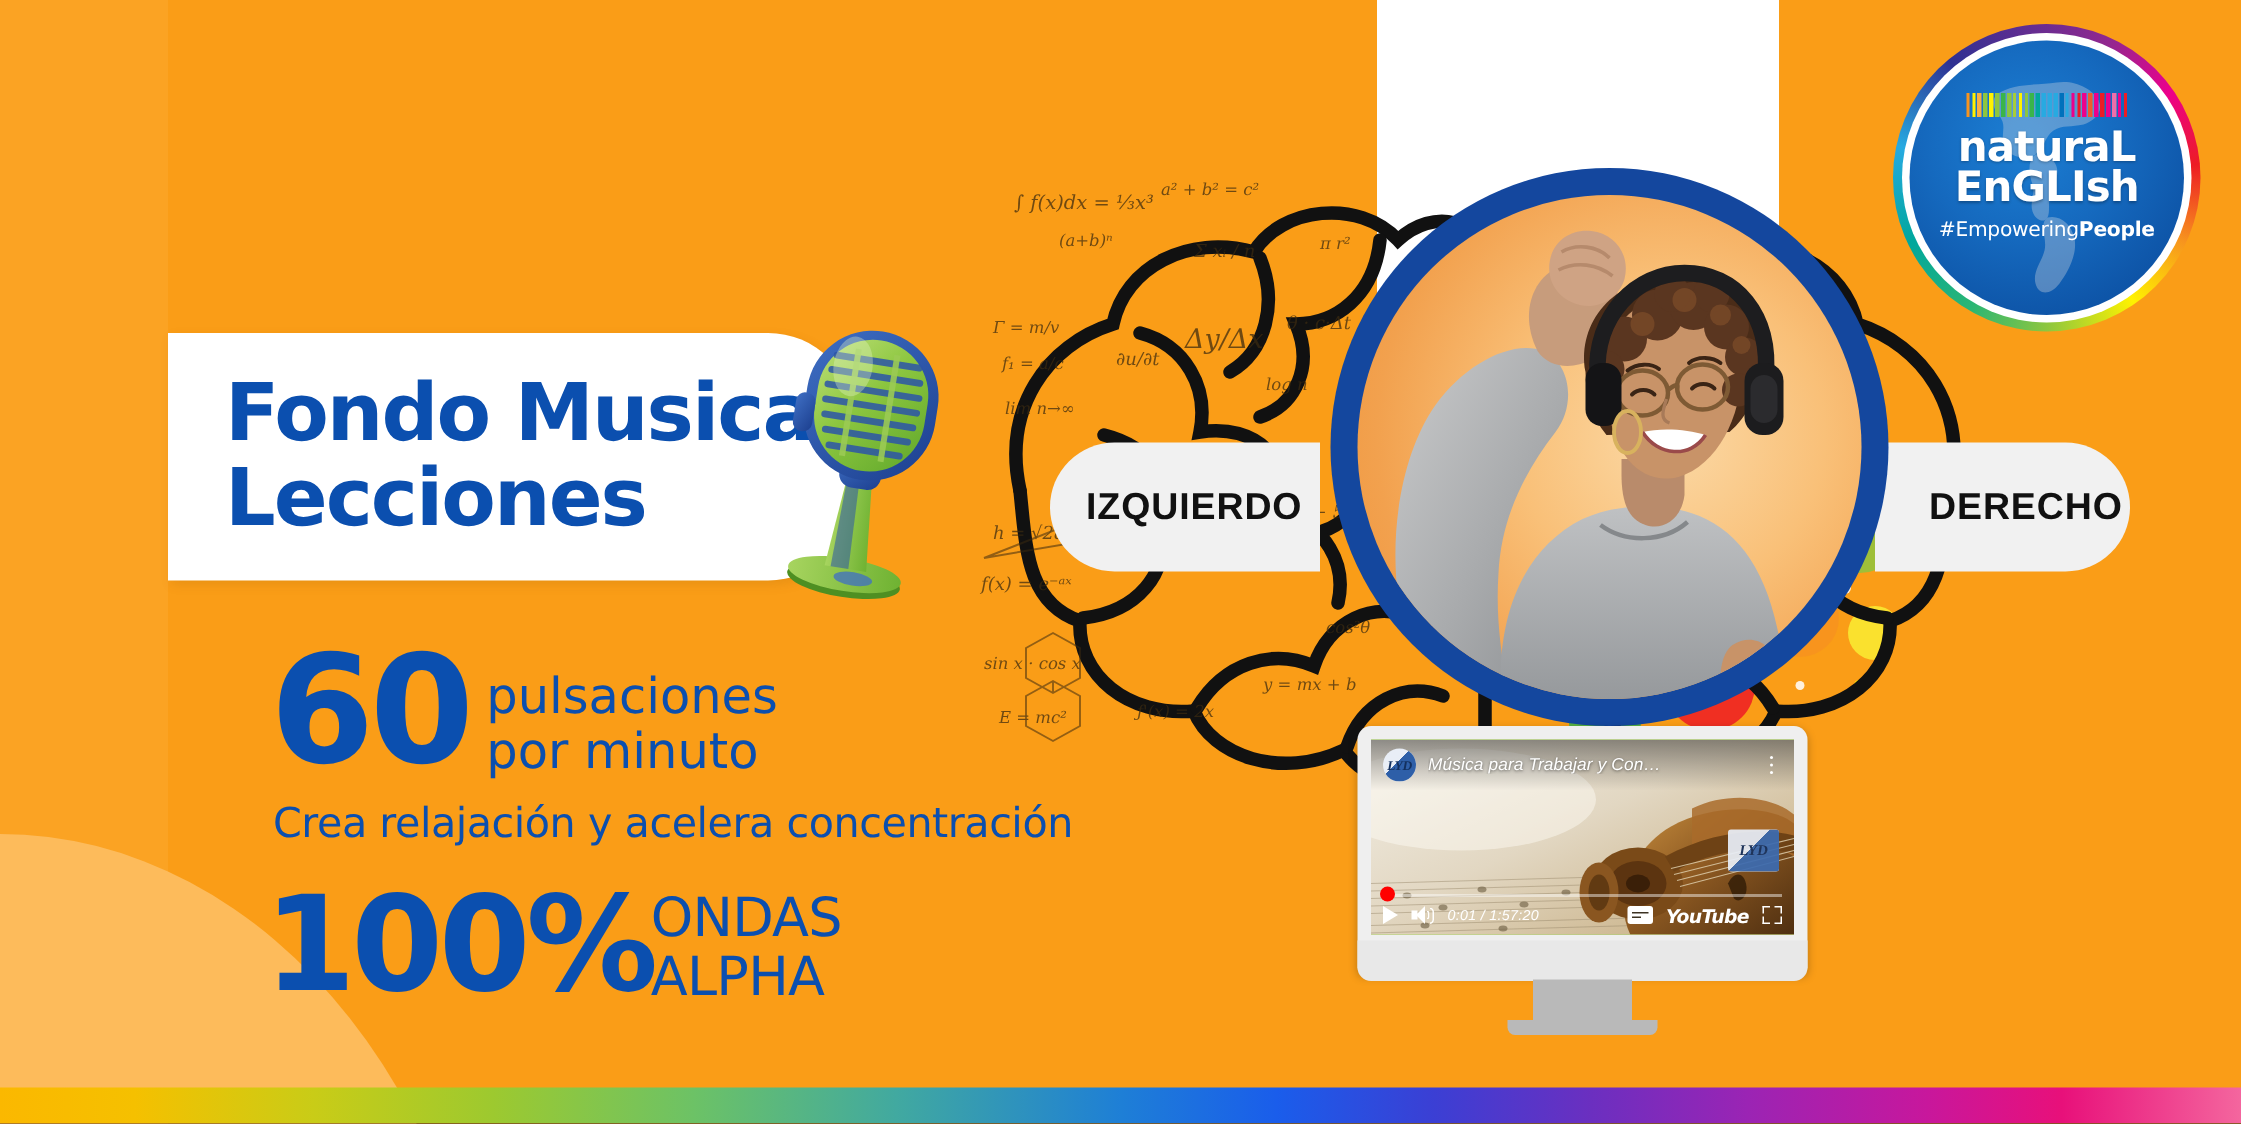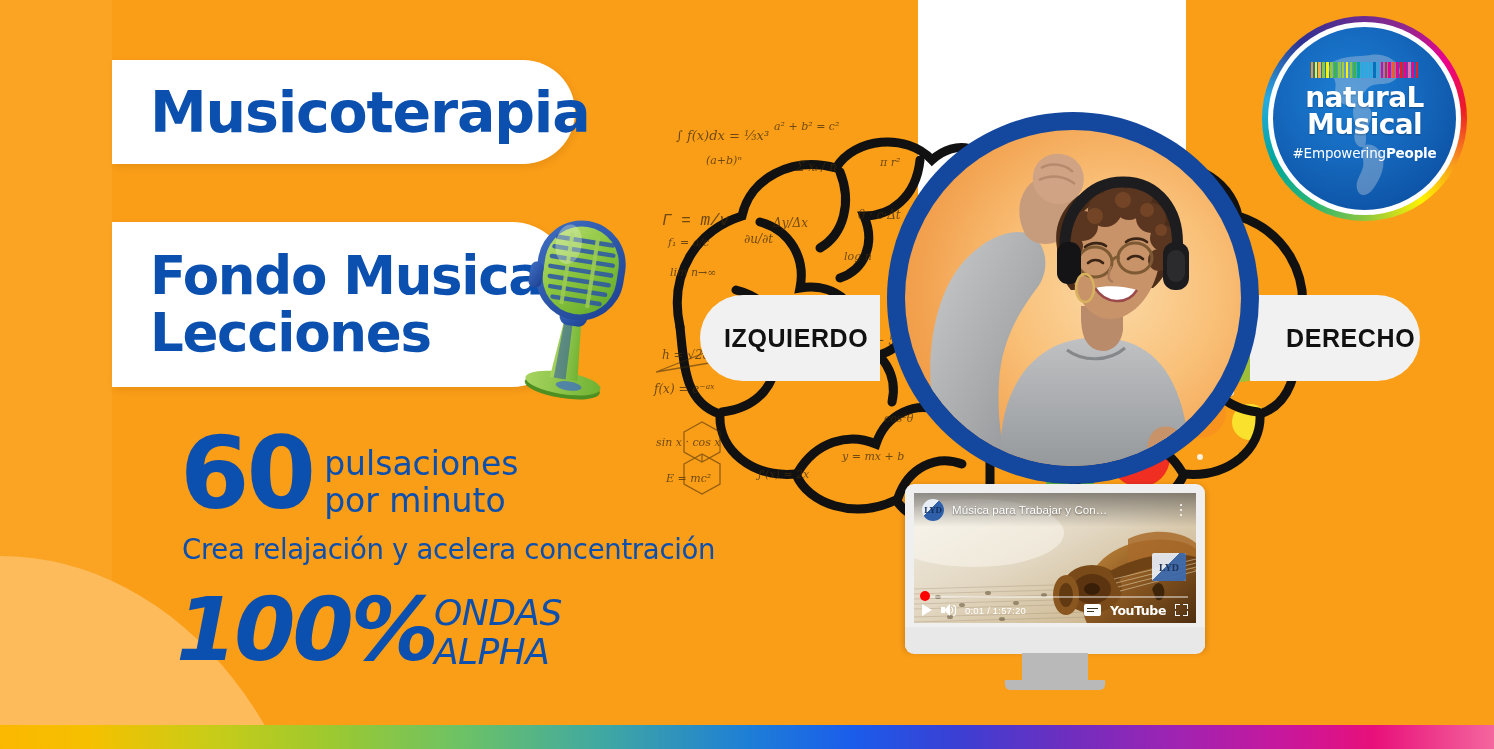--- a/index.html
+++ b/index.html
@@ -82,21 +82,21 @@
   .monitor{
     position:absolute; left:905px; top:484px; width:300px; height:200px;
   }
   .monitor-bezel{
     position:absolute; left:0; top:0; width:300px; height:165px;
     background:#EFEFEF; border-radius:9px 9px 4px 4px;
     box-shadow:0 2px 6px rgba(0,0,0,.25);
   }
   .monitor-screen{
     position:absolute; left:9px; top:9px; width:282px; height:130px;
-    background:#84cc16; overflow:hidden;
+    background:#84cc16; overflow:hidden;font-style:italic;
   }
   .monitor-chin{
     position:absolute; left:0; top:143px; width:300px; height:27px;
     background:#E8E8E8; border-radius:0 0 9px 9px;
   }
   .monitor-neck{
     position:absolute; left:117px; top:169px; width:66px; height:33px;
     background:#B9B9B9;
   }
   .monitor-foot{
@@ -239,21 +239,21 @@
     color:#0B4FAF; font-size:33px; line-height:1.12; margin-left:11px;
     margin-top:8px; font-family:"DejaVu Sans", sans-serif;
   }
   .tagline{
     position:absolute; left:182px; top:533px;
     color:#0B4FAF; font-size:27.5px; letter-spacing:-.3px;
     font-family:"DejaVu Sans", sans-serif;
   }
   .stat-alpha{
     position:absolute; left:176px; top:588px;
-    display:flex; font-style:italic;
+    display:flex; 
   }
   .alpha-num{
     color:#0B4FAF; font-weight:bold; font-size:88px; line-height:.95;
     letter-spacing:-3px; font-family:"DejaVu Sans", sans-serif;
   }
   .alpha-label{
     color:#0B4FAF; font-size:36px; line-height:1.08; letter-spacing:-.5px;
     margin-left:-2px; margin-top:6px; font-family:"DejaVu Sans", sans-serif;
   }
 
@@ -407,25 +407,25 @@
         <path d="M380,200 C400,210 410,236 404,258"></path>
       </g>
     </svg>
   </div>
 
   <div class="math-layer">
     <span style="left:28px;  top:8px;   font-size:13px;">∫ f(x)dx = ⅓x³</span>
     <span style="left:126px; top:0px;   font-size:11px;text-align:right;">a² + b² = c²</span>
     <span style="left:58px;  top:34px;  font-size:11px;">(a+b)ⁿ</span>
     <span style="left:148px; top:40px;  font-size:12px;">Σ xᵢ / n</span>
-    <span style="left:14px;  top:92px;  font-size:16px;font-family:Liberation Mono, monospace;">Γ = m/v</span>
+    <span style="left:14px;  top:92px;  font-size:11px;">Γ = m/v</span>
     <span style="left:20px;  top:116px; font-size:11px;">f₁ = a/c</span>
     <span style="left:22px;  top:146px; font-size:11px;">lim n→∞</span>
     <span style="left:96px;  top:112px; font-size:12px;">∂u/∂t</span>
-    <span style="left:125px; top:96px;  font-size:12px;">Δy/Δx</span>
+    <span style="left:142px; top:96px;  font-size:18px;">Δy/Δx</span>
     <span style="left:210px; top:88px;  font-size:12px;">θ · c·Δt</span>
     <span style="left:232px; top:36px;  font-size:11px;">π r²</span>
     <span style="left:196px; top:130px; font-size:11px;">log n</span>
     <span style="left:112px; top:186px; font-size:12px;">b·h/2</span>
     <span style="left:150px; top:214px; font-size:12px;">AB = cd</span>
     <span style="left:216px; top:214px; font-size:12px;">x + 5x = 40</span>
     <span style="left:14px;  top:228px; font-size:12px;">h = √2aₓ</span>
     <span style="left:6px;   top:262px; font-size:12px;">f(x) = e⁻ᵃˣ</span>
     <span style="left:8px;   top:316px; font-size:11px;">sin x · cos x</span>
     <span style="left:18px;  top:352px; font-size:11px;">E = mc²</span>
@@ -657,23 +657,20 @@
               <b class="br"></b>
           </div>
         </div>
       </div>
     </div>
     <div class="monitor-chin"></div>
     <div class="monitor-neck"></div>
     <div class="monitor-foot"></div>
   </div>
 
-  <div class="head-pill" id="pill-title">
-    <div class="h1-text">Musicoterapia</div>
-  </div>
 
   <div class="head-pill" id="pill-sub">
     <div>
       <div class="h2-text">Fondo Musical</div>
       <div class="h2-text">Lecciones</div>
     </div>
   </div>
 
   <svg class="mic" viewBox="0 0 155 190">
     <defs>
@@ -788,21 +785,21 @@
             <i style="background: rgb(236, 0, 140);"></i>
             <i style="background: rgb(237, 28, 36);"></i>
             <i style="background: rgb(236, 0, 140);"></i>
             <i style="background: rgb(240, 110, 170);"></i>
             <i style="background: rgb(236, 0, 140);"></i>
             <i style="background: rgb(237, 28, 36);"></i>
           </div>
 
         <div class="logo-name">
           <div>naturaL</div>
-          <div>Musical</div>
+          <div>EnGLIsh</div>
         </div>
 
         <div class="logo-tag"><span>#Empowering</span><b>People</b></div>
       </div>
     </div>
   </div>
 
   <div class="rainbow-bar"></div>
 </div>
 

